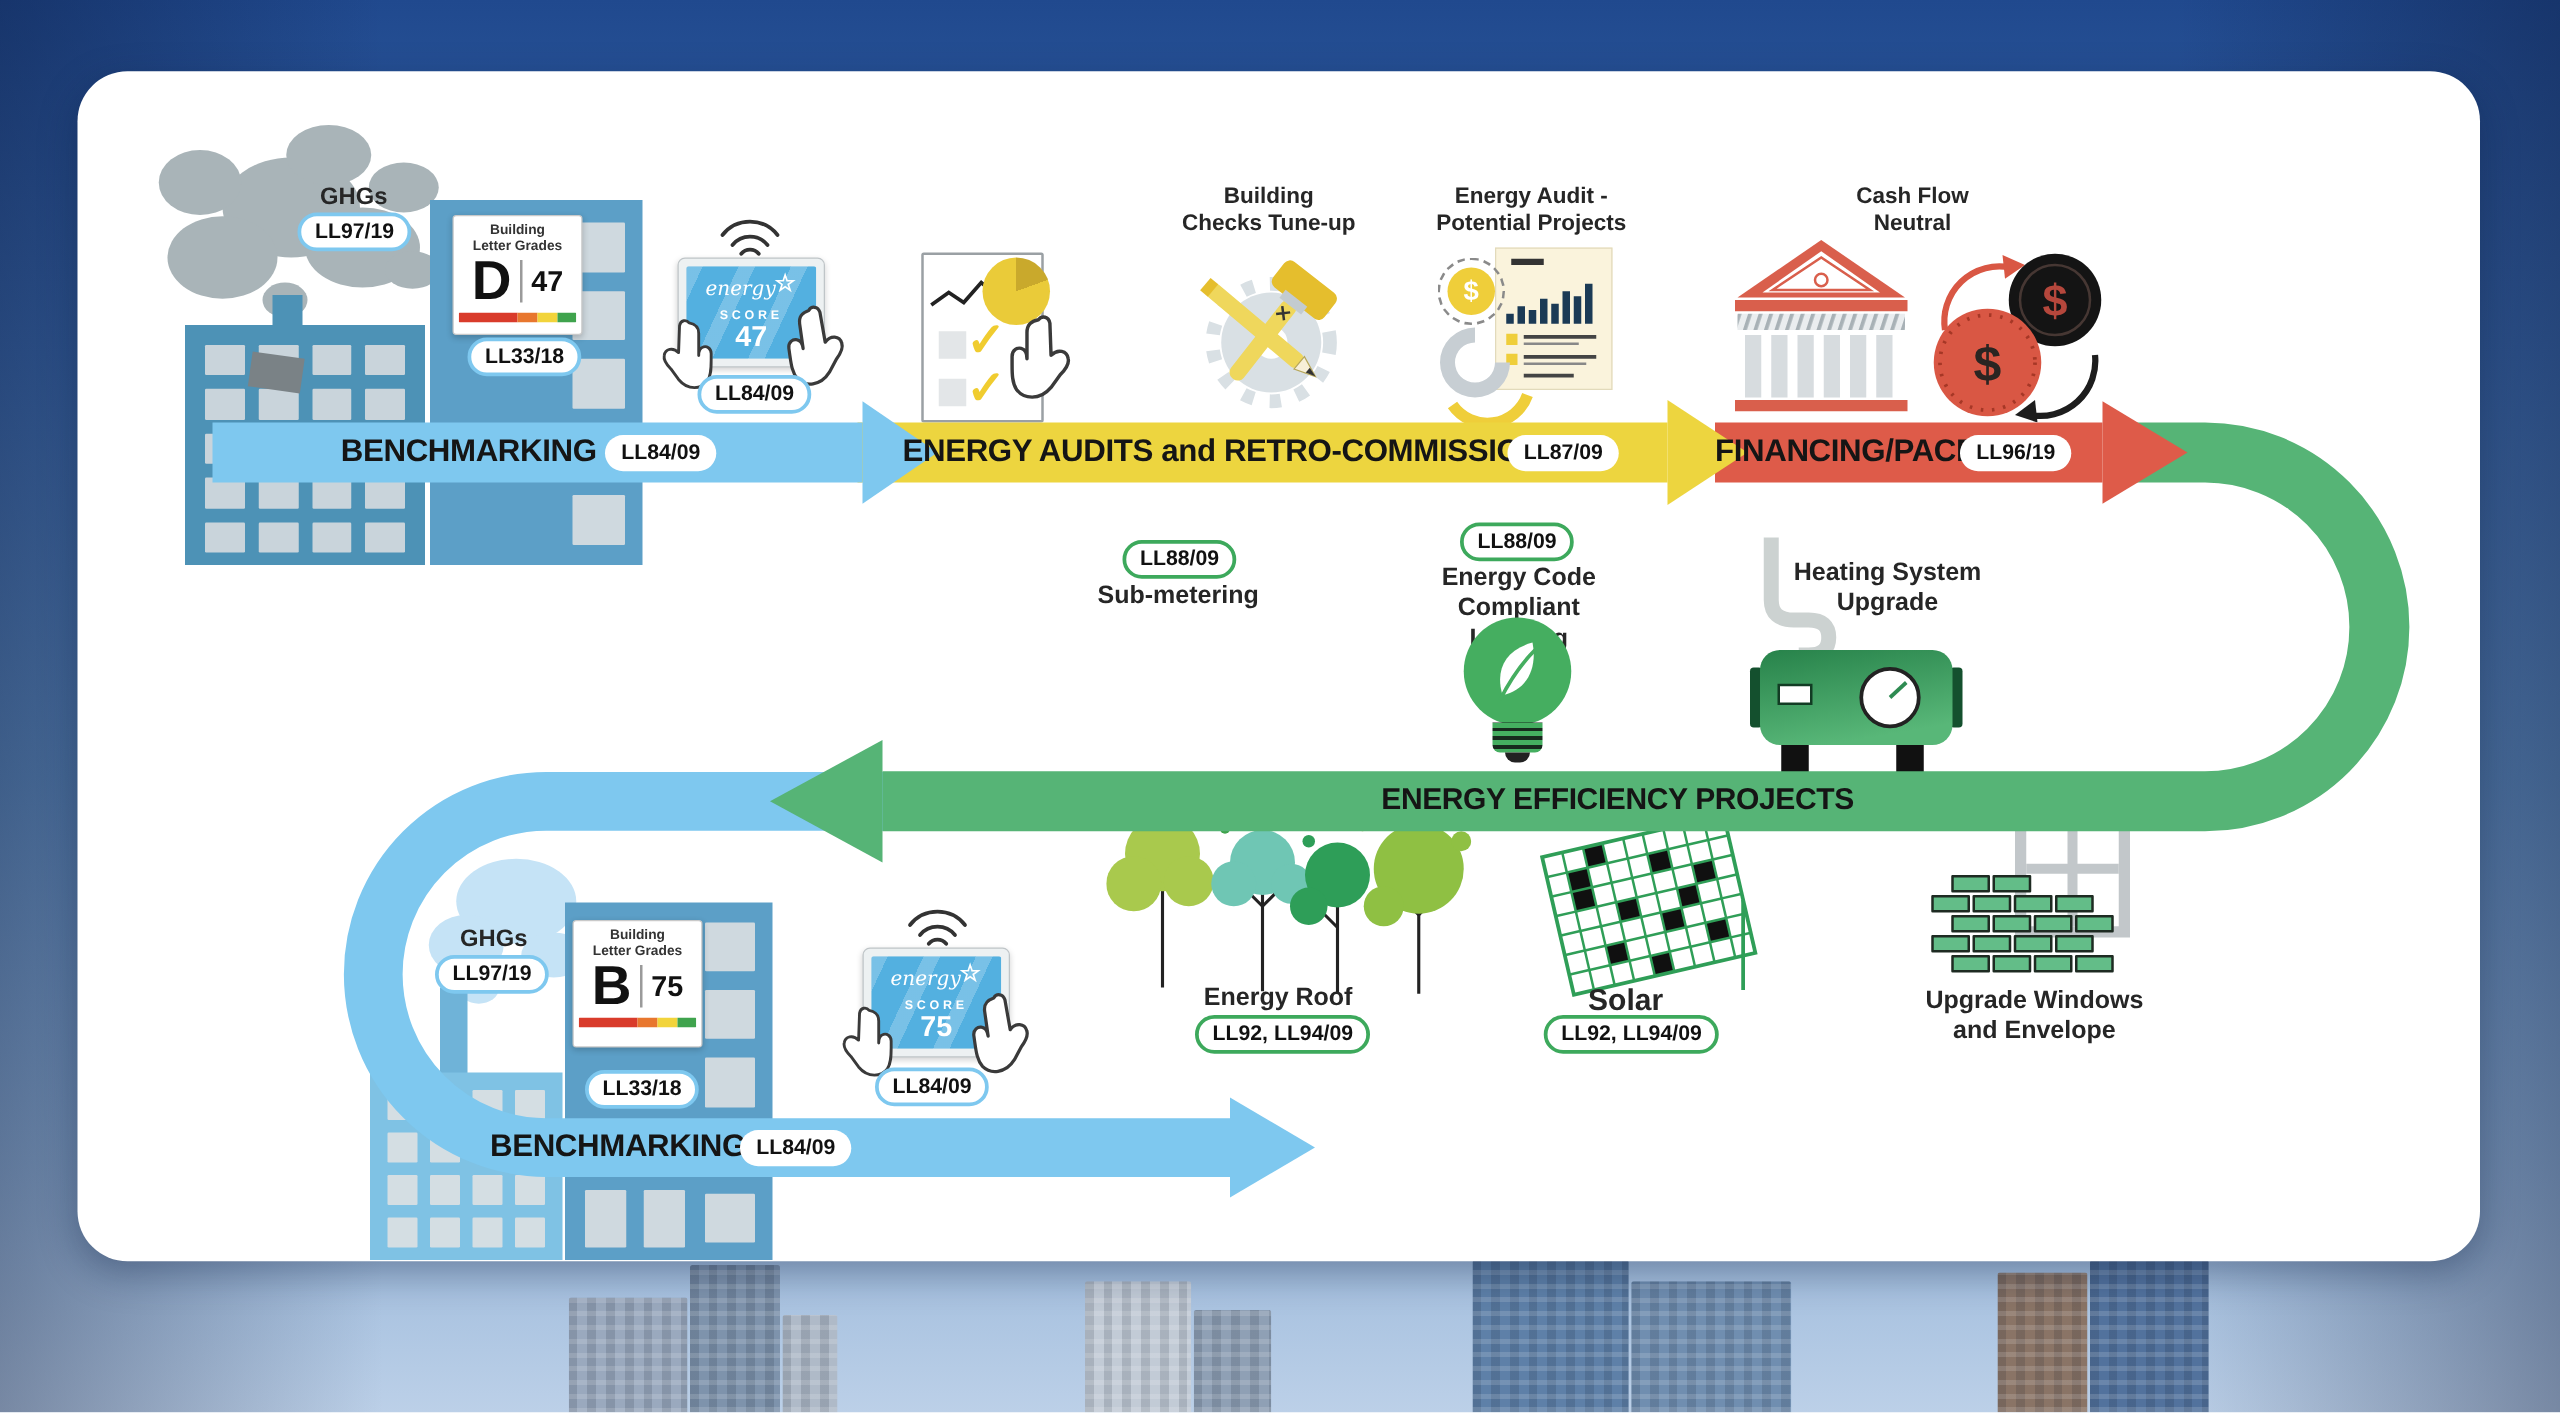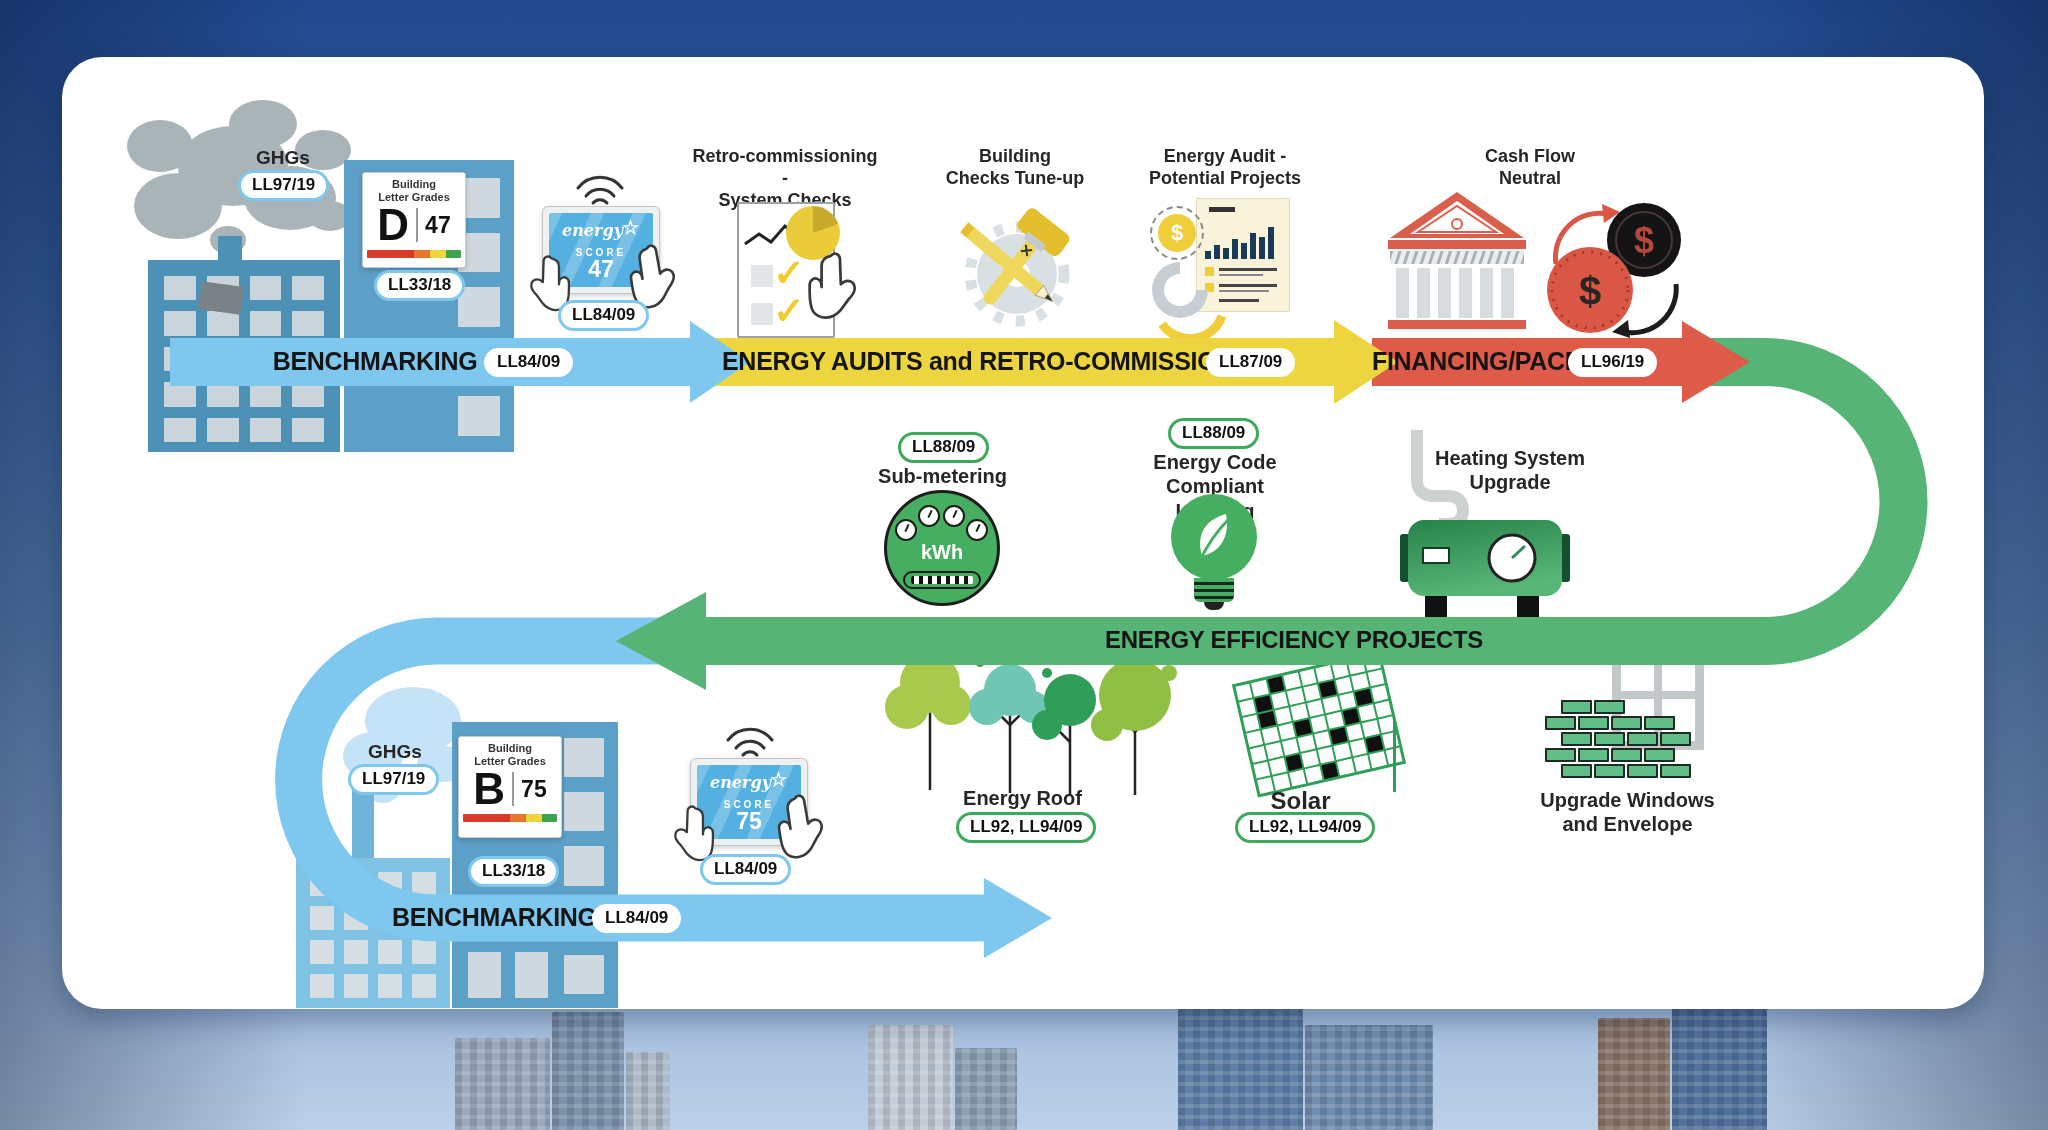--- a/index.html
+++ b/index.html
@@ -31,21 +31,21 @@
   .gc-row{display:flex;align-items:center;justify-content:center;gap:7px;margin-top:2px}
   .gc-grade{font-size:44px;font-weight:700;line-height:.85;color:#111}
   .gc-sep{width:2px;height:34px;background:#9a9a9a}
   .gc-score{font-size:23px;font-weight:700;color:#111}
   .gc-bar{display:flex;height:8px;margin-top:6px;border-radius:1px;overflow:hidden}
   .tab-frame{position:absolute;z-index:3;background:#EDF1F2;border:1px solid #bfc5c8;border-radius:6px;
     box-shadow:0 2px 5px rgba(0,0,0,.18);padding:6px;box-sizing:border-box}
   .tab-screen{width:100%;height:100%;border-radius:2px;background:#53B0E0;
     background-image:repeating-linear-gradient(115deg,rgba(255,255,255,.22) 0 12px,rgba(255,255,255,0) 12px 38px);
     display:flex;flex-direction:column;align-items:center;justify-content:center;color:#fff}
-  .e-brand{font-family:"DejaVu Serif",serif;font-style:italic;font-weight:700;font-size:16px;line-height:1}
+  .e-brand{font-family:"DejaVu Serif",serif;font-style:italic;font-weight:400;font-size:16px;line-height:1}
   .star-ic::after{content:"☆";font-weight:700;font-size:19px;position:relative;top:-4px;left:-1px;color:#fff}
   .brand-row{display:flex;align-items:center}
   .e-score-label{font-size:10px;font-weight:700;letter-spacing:3px;margin-top:4px}
   .e-score{font-size:23px;font-weight:700;line-height:1}
   .chk-box{width:22px;height:22px;background:#E3E6E8}
   .chk-mark::after{content:"✓";color:#F0CC2F;font-size:38px;font-weight:900;line-height:.6}
   .chk-row{position:absolute;display:flex;align-items:center;z-index:3}
   .dial{position:absolute;width:22px;height:22px;border-radius:50%;background:#fff;border:2px solid #1d1d1b;box-sizing:border-box}
   .dial::after{content:"";position:absolute;left:9px;top:3px;width:2px;height:8px;background:#1d1d1b;transform:rotate(25deg)}
   .brick-row{display:flex;gap:2px;margin-bottom:2px}
@@ -156,24 +156,20 @@
       <div class="e-score-label">SCORE</div>
       <div class="e-score">47</div>
     </div>
   </div>
   <svg class="abs z3" style="left:520px;top:240px" width="175" height="92">
     <use href="#hand" x="0" y="14" width="46" height="70" transform="scale(-1,1) translate(-52,0)"></use>
     <use href="#hand" x="108" y="2" width="52" height="82" transform="rotate(-8 130 40)"></use>
   </svg>
   <div class="pill" style="left:558px;top:300px">LL84/09</div>
 
-  <div class="icon-title" style="left:690px;top:146px;width:190px">
-    <div>Retro-commissioning -</div>
-    <div>System Checks</div>
-  </div>
   <div class="abs z3" style="left:737px;top:202px;width:94px;height:132px;background:#fff;border:2px solid #9aa0a4;border-radius:2px">
     <svg class="abs" style="left:2px;top:8px" width="88" height="42">
       <polyline points="4,32 18,22 30,30 44,14 56,24 70,10" fill="none" stroke="#222" stroke-width="3"></polyline>
       <polygon points="66,4 78,8 69,17" fill="#222"></polygon>
     </svg>
   </div>
   <div class="abs z3" style="left:786px;top:206px;width:54px;height:54px;border-radius:50%;background:conic-gradient(#C9A92C 0 70deg,#EACB39 70deg 360deg)"></div>
   <div class="chk-row" style="left:751px;top:262px">
     <span class="chk-box"></span>
       <span class="chk-mark"></span>
@@ -277,29 +273,20 @@
     <text x="104" y="61" text-anchor="middle" font-size="36" font-weight="bold" fill="#B5473C">$</text>
     <circle cx="50" cy="98" r="43" fill="#D95744"></circle>
     <circle cx="50" cy="98" r="38" fill="none" stroke="#A63726" stroke-width="3" stroke-dasharray="2 7"></circle>
     <text x="50" y="113" text-anchor="middle" font-size="40" font-weight="bold" fill="#2A2522">$</text>
     <path d="M136 92 A 44 44 0 0 1 84 140" stroke="#1d1d1d" stroke-width="5" fill="none"></path>
     <polygon points="90,146 72,140 88,128" fill="#1d1d1d"></polygon>
   </svg>
 
   <div class="pill green" style="left:898px;top:432px">LL88/09</div>
   <div class="icon-title" style="left:860px;top:464px;width:165px;font-size:20px">Sub-metering</div>
-  <div class="abs z3" style="left:884px;top:490px;width:116px;height:116px;border-radius:50%;background:#45AE60;border:3px solid #1d1d1b;box-sizing:border-box">
-    <div class="dial" style="left:8px;top:26px"></div>
-    <div class="dial" style="left:31px;top:12px"></div>
-    <div class="dial" style="left:56px;top:12px"></div>
-    <div class="dial" style="left:79px;top:26px"></div>
-    <div style="position:absolute;left:0;right:0;top:48px;text-align:center;color:#fff;font-weight:700;font-size:20px">kWh</div>
-    <div style="position:absolute;left:16px;top:78px;width:78px;height:18px;background:#fff;border:2px solid #1d1d1b;border-radius:9px;
-         background-image:repeating-linear-gradient(90deg,transparent 0 5px,#111 5px 9px);background-clip:content-box;padding:3px 6px;box-sizing:border-box"></div>
-  </div>
 
   <div class="pill green" style="left:1168px;top:418px">LL88/09</div>
   <div class="icon-title" style="left:1125px;top:450px;width:180px;font-size:20px">
     <div>Energy Code</div>
     <div>Compliant Lighting</div>
   </div>
   <div class="abs z3" style="left:1171px;top:494px;width:86px;height:86px;border-radius:50%;background:#45AE60">
     <svg style="position:absolute;left:19px;top:16px" width="48" height="54">
       <path d="M36 4 C 14 10 6 26 12 46 C 32 42 40 24 36 4 Z" fill="#fff"></path>
       <path d="M10 50 C 16 38 26 22 38 10" stroke="#45AE60" stroke-width="3" fill="none"></path>

